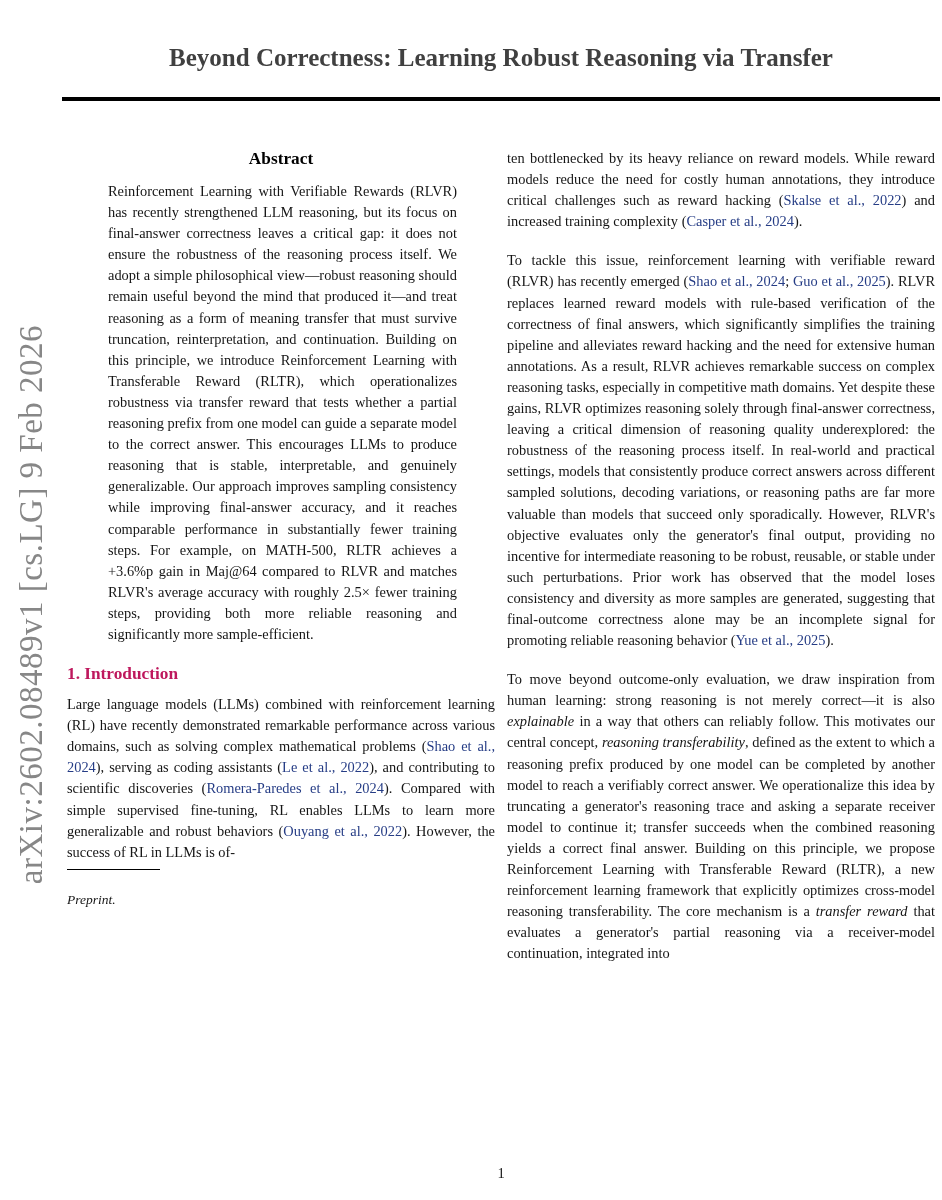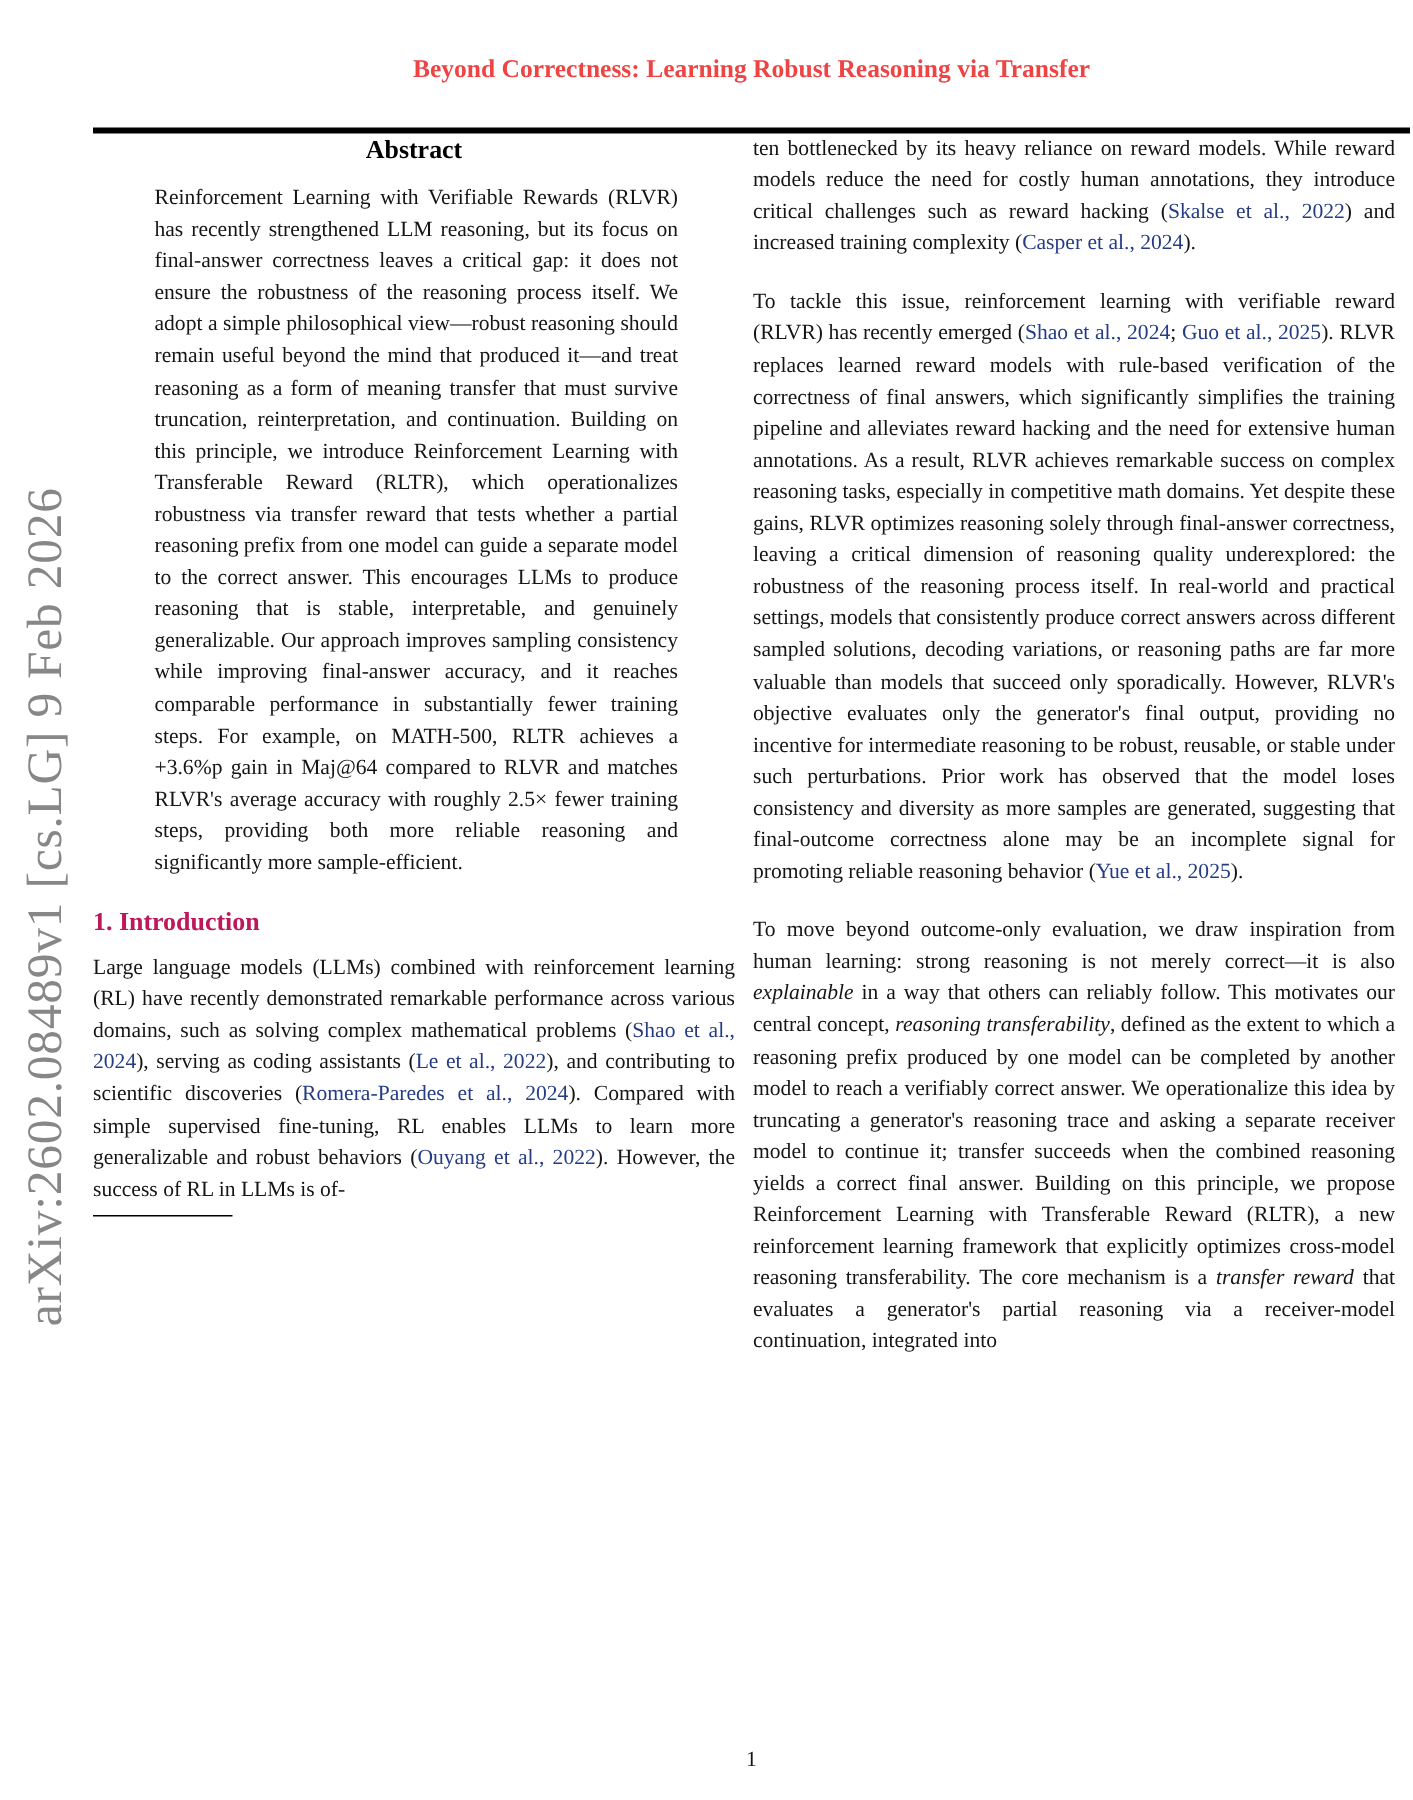--- a/index.html
+++ b/index.html
@@ -25,44 +25,46 @@
     white-space: nowrap;
     letter-spacing: 0.5px;
   }
   .content {
     position: absolute;
     left: 62px;
     top: 0;
     width: 878px;
   }
   .paper-title {
-    padding-top: 30px;
+    padding-top: 42px;
     text-align: center;
-    font-size: 17px;
+    font-size: 25px;
     font-weight: bold;
     line-height: 32px;
-    color: #ef4444;
+    color: #404040;
   }
   .title-rule {
     height: 4px;
     background: #000;
     margin-top: 23px;
   }
   .authors {
     margin-top: 30px;
     text-align: center;
     font-weight: bold;
     font-size: 15.5px;
     line-height: 22px;
     white-space: pre-wrap;
     color: #000;
   }
   .cols {
     display: flex;
     gap: 12px;
+    margin-top: 47px;
+    justify-content: center;
   }
   .col {
     width: 428px;
     font-size: 14.4px;
     line-height: 21.1px;
     text-align: justify;
   }
   .abstract-heading {
     text-align: center;
     font-weight: bold;
@@ -129,20 +131,21 @@
 
 
     <div class="cols">
 
       <div class="col">
         <div class="abstract-heading">Abstract</div>
         <div class="abstract-text">Reinforcement Learning with Verifiable Rewards (RLVR) has recently strengthened LLM reasoning, but its focus on final-answer correctness leaves a critical gap: it does not ensure the robustness of the reasoning process itself. We adopt a simple philosophical view—robust reasoning should remain useful beyond the mind that produced it—and treat reasoning as a form of meaning transfer that must survive truncation, reinterpretation, and continuation. Building on this principle, we introduce Reinforcement Learning with Transferable Reward (RLTR), which operationalizes robustness via transfer reward that tests whether a partial reasoning prefix from one model can guide a separate model to the correct answer. This encourages LLMs to produce reasoning that is stable, interpretable, and genuinely generalizable. Our approach improves sampling consistency while improving final-answer accuracy, and it reaches comparable performance in substantially fewer training steps. For example, on MATH-500, RLTR achieves a +3.6%p gain in Maj@64 compared to RLVR and matches RLVR's average accuracy with roughly 2.5× fewer training steps, providing both more reliable reasoning and significantly more sample-efficient.</div>
         <div class="section-heading">1. Introduction</div>
         <div class="para"><span>Large language models (LLMs) combined with reinforcement learning (RL) have recently demonstrated remarkable performance across various domains, such as solving complex mathematical problems (</span><span class="seg-cite">Shao et al., 2024</span><span>), serving as coding assistants (</span><span class="seg-cite">Le et al., 2022</span><span>), and contributing to scientific discoveries (</span><span class="seg-cite">Romera-Paredes et al., 2024</span><span>). Compared with simple supervised fine-tuning, RL enables LLMs to learn more generalizable and robust behaviors (</span><span class="seg-cite">Ouyang et al., 2022</span><span>). However, the success of RL in LLMs is of-</span></div>
         <hr class="footnote-rule">
+        <div class="preprint">Preprint.</div>
       </div>
 
       <div class="col">
         <div class="rcol-para"><span>ten bottlenecked by its heavy reliance on reward models. While reward models reduce the need for costly human annotations, they introduce critical challenges such as reward hacking (</span><span class="seg-cite">Skalse et al., 2022</span><span>) and increased training complexity (</span><span class="seg-cite">Casper et al., 2024</span><span>).</span></div>
         <div class="rcol-para"><span>To tackle this issue, reinforcement learning with verifiable reward (RLVR) has recently emerged (</span><span class="seg-cite">Shao et al., 2024</span><span>; </span><span class="seg-cite">Guo et al., 2025</span><span>). RLVR replaces learned reward models with rule-based verification of the correctness of final answers, which significantly simplifies the training pipeline and alleviates reward hacking and the need for extensive human annotations. As a result, RLVR achieves remarkable success on complex reasoning tasks, especially in competitive math domains. Yet despite these gains, RLVR optimizes reasoning solely through final-answer correctness, leaving a critical dimension of reasoning quality underexplored: the robustness of the reasoning process itself. In real-world and practical settings, models that consistently produce correct answers across different sampled solutions, decoding variations, or reasoning paths are far more valuable than models that succeed only sporadically. However, RLVR's objective evaluates only the generator's final output, providing no incentive for intermediate reasoning to be robust, reusable, or stable under such perturbations. Prior work has observed that the model loses consistency and diversity as more samples are generated, suggesting that final-outcome correctness alone may be an incomplete signal for promoting reliable reasoning behavior (</span><span class="seg-cite">Yue et al., 2025</span><span>).</span></div>
         <div class="rcol-para"><span>To move beyond outcome-only evaluation, we draw inspiration from human learning: strong reasoning is not merely correct—it is also </span><span class="seg-i">explainable</span><span> in a way that others can reliably follow. This motivates our central concept, </span><span class="seg-i">reasoning transferability</span><span>, defined as the extent to which a reasoning prefix produced by one model can be completed by another model to reach a verifiably correct answer. We operationalize this idea by truncating a generator's reasoning trace and asking a separate receiver model to continue it; transfer succeeds when the combined reasoning yields a correct final answer. Building on this principle, we propose Reinforcement Learning with Transferable Reward (RLTR), a new reinforcement learning framework that explicitly optimizes cross-model reasoning transferability. The core mechanism is a </span><span class="seg-i">transfer reward</span><span> that evaluates a generator's partial reasoning via a receiver-model continuation, integrated into</span></div>
       </div>
 
     </div>
   </div>

